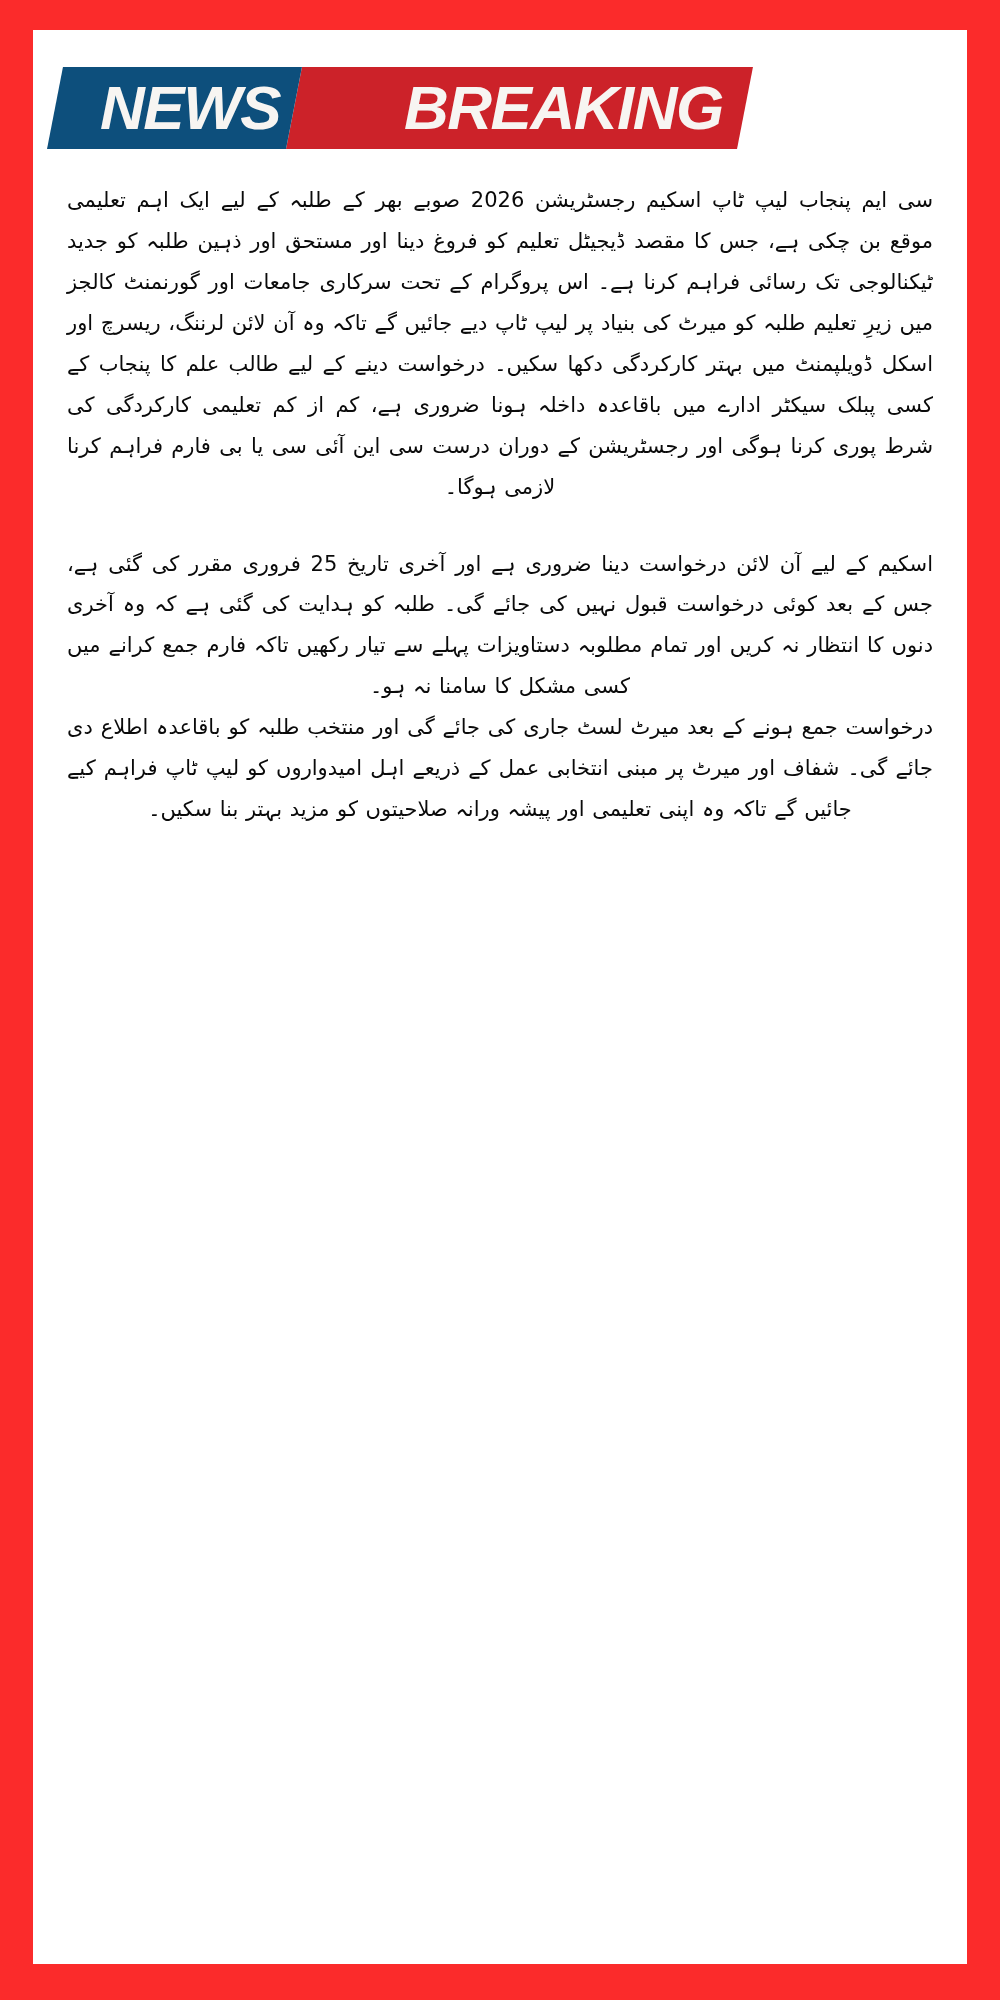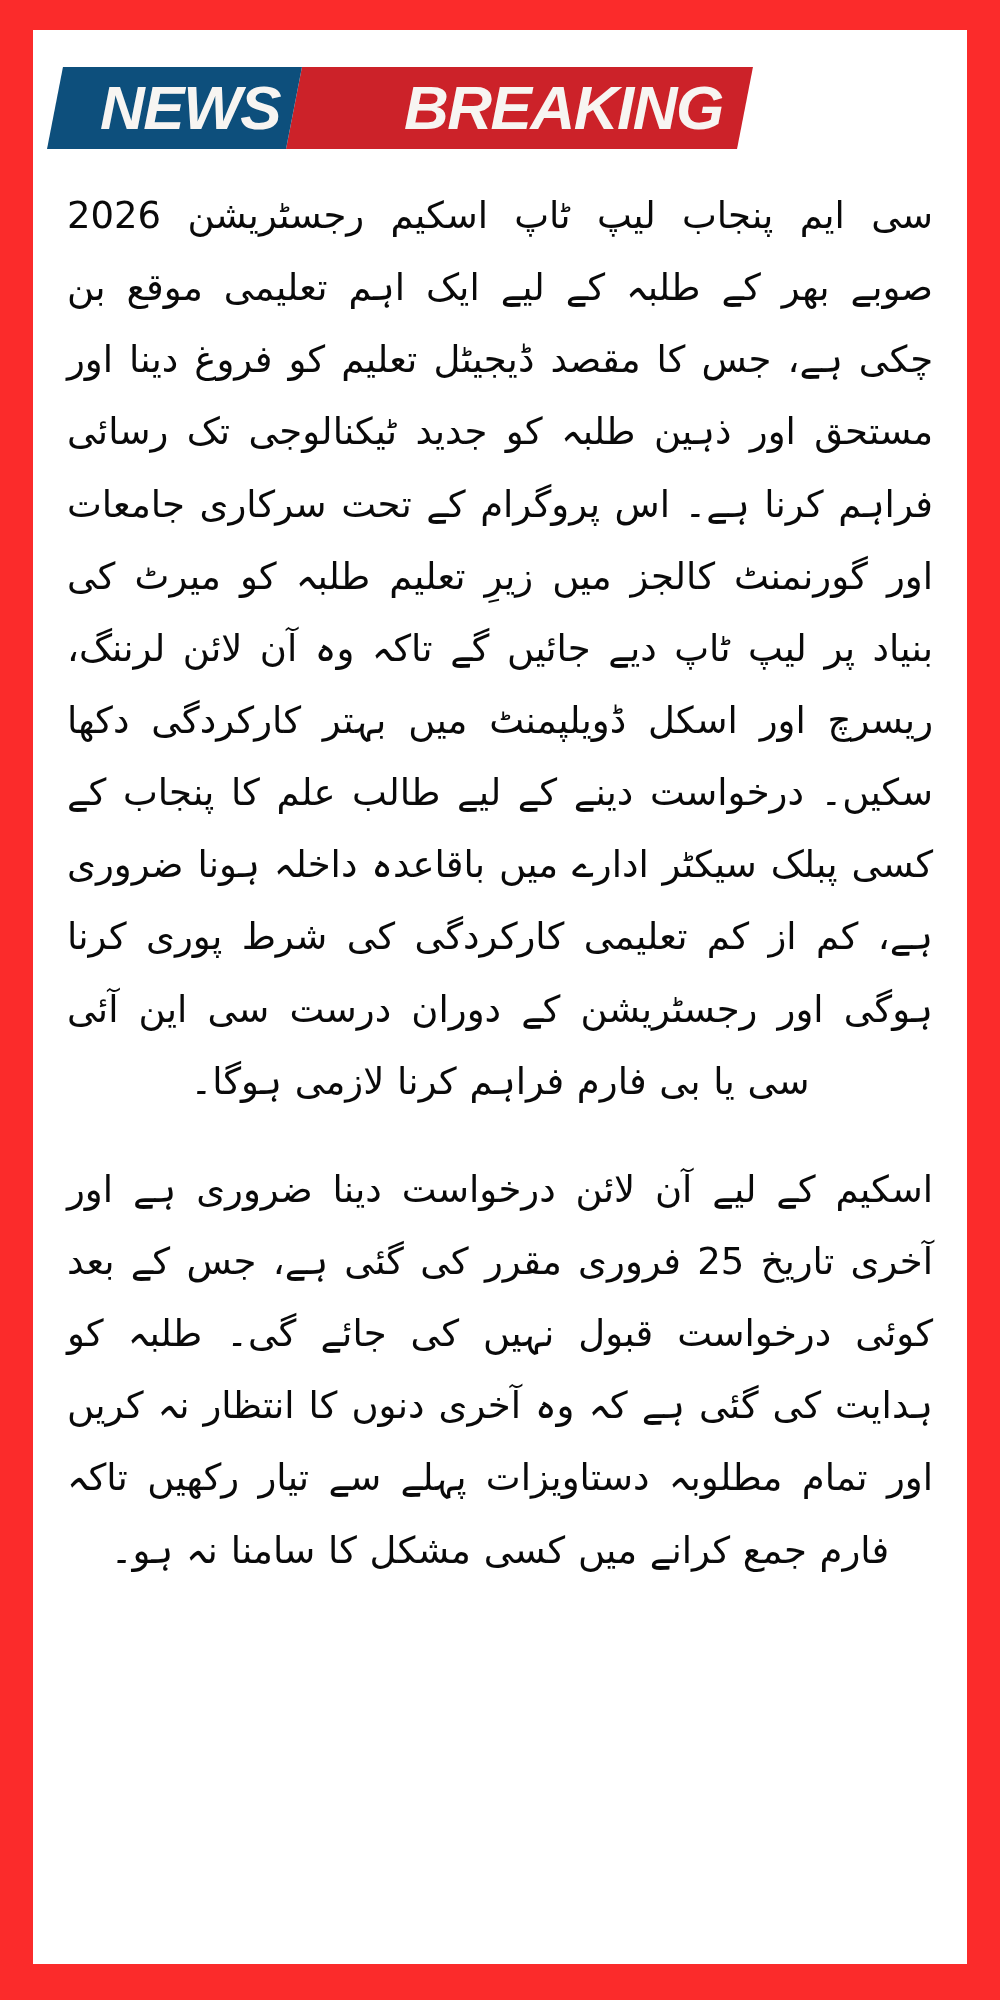--- a/index.html
+++ b/index.html
@@ -82,21 +82,21 @@
   #article {
     position: absolute;
     top: 150px;
     right: 34px;
     left: 34px;
     bottom: 10px;
     direction: rtl;
   }
   .para {
     font-family: "DejaVu Sans", "Liberation Sans", sans-serif;
-    font-size: 37px;
+    font-size: 21px;
     line-height: 1.95;
     color: #0a0a0a;
     text-align: justify;
     text-align-last: center;
     margin: 0 0 0 0;
     word-spacing: 1px;
   }
   .para + .para {
     margin-top: 36px;
   }
@@ -117,16 +117,17 @@
         </div>
         <div class="seg-blue">
           <span class="word">NEWS</span>
         </div>
       </div>
     </div>
 
     <div id="article">
       <p class="para">سی ایم پنجاب لیپ ٹاپ اسکیم رجسٹریشن 2026 صوبے بھر کے طلبہ کے لیے ایک اہم تعلیمی موقع بن چکی ہے، جس کا مقصد ڈیجیٹل تعلیم کو فروغ دینا اور مستحق اور ذہین طلبہ کو جدید ٹیکنالوجی تک رسائی فراہم کرنا ہے۔ اس پروگرام کے تحت سرکاری جامعات اور گورنمنٹ کالجز میں زیرِ تعلیم طلبہ کو میرٹ کی بنیاد پر لیپ ٹاپ دیے جائیں گے تاکہ وہ آن لائن لرننگ، ریسرچ اور اسکل ڈویلپمنٹ میں بہتر کارکردگی دکھا سکیں۔ درخواست دینے کے لیے طالب علم کا پنجاب کے کسی پبلک سیکٹر ادارے میں باقاعدہ داخلہ ہونا ضروری ہے، کم از کم تعلیمی کارکردگی کی شرط پوری کرنا ہوگی اور رجسٹریشن کے دوران درست سی این آئی سی یا بی فارم فراہم کرنا لازمی ہوگا۔</p>
       <p class="para para-tight">اسکیم کے لیے آن لائن درخواست دینا ضروری ہے اور آخری تاریخ 25 فروری مقرر کی گئی ہے، جس کے بعد کوئی درخواست قبول نہیں کی جائے گی۔ طلبہ کو ہدایت کی گئی ہے کہ وہ آخری دنوں کا انتظار نہ کریں اور تمام مطلوبہ دستاویزات پہلے سے تیار رکھیں تاکہ فارم جمع کرانے میں کسی مشکل کا سامنا نہ ہو۔</p>
+      <p class="para para-tight">درخواست جمع ہونے کے بعد میرٹ لسٹ جاری کی جائے گی اور منتخب طلبہ کو باقاعدہ اطلاع دی جائے گی۔ شفاف اور میرٹ پر مبنی انتخابی عمل کے ذریعے اہل امیدواروں کو لیپ ٹاپ فراہم کیے جائیں گے تاکہ وہ اپنی تعلیمی اور پیشہ ورانہ صلاحیتوں کو مزید بہتر بنا سکیں۔</p>
     </div>
 
   </div>
 </div>
 
 </body></html>

